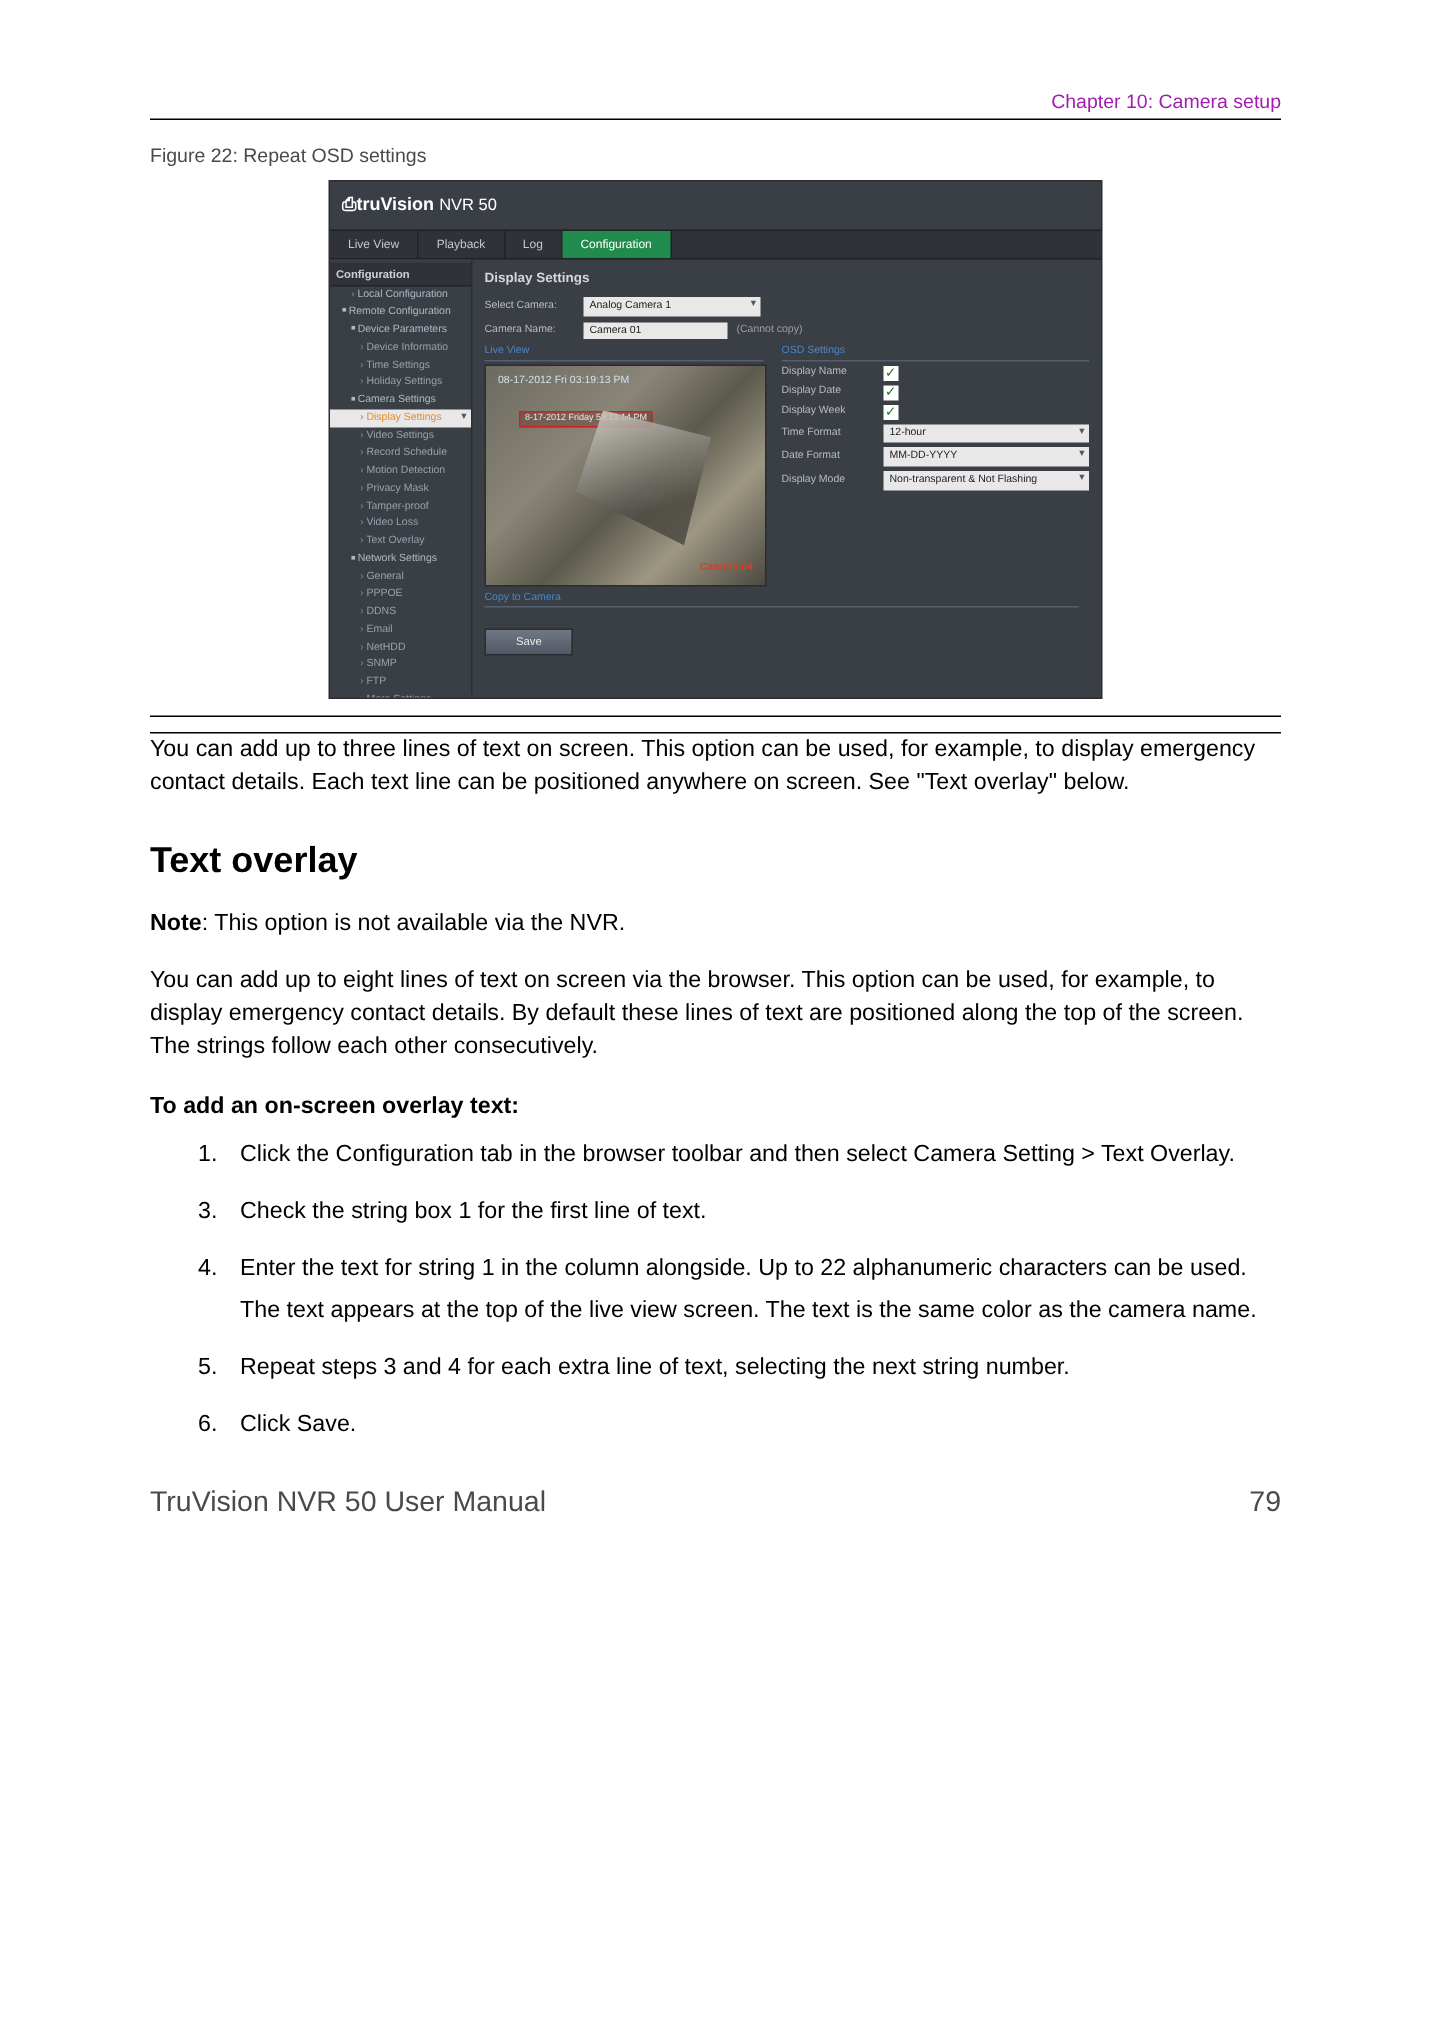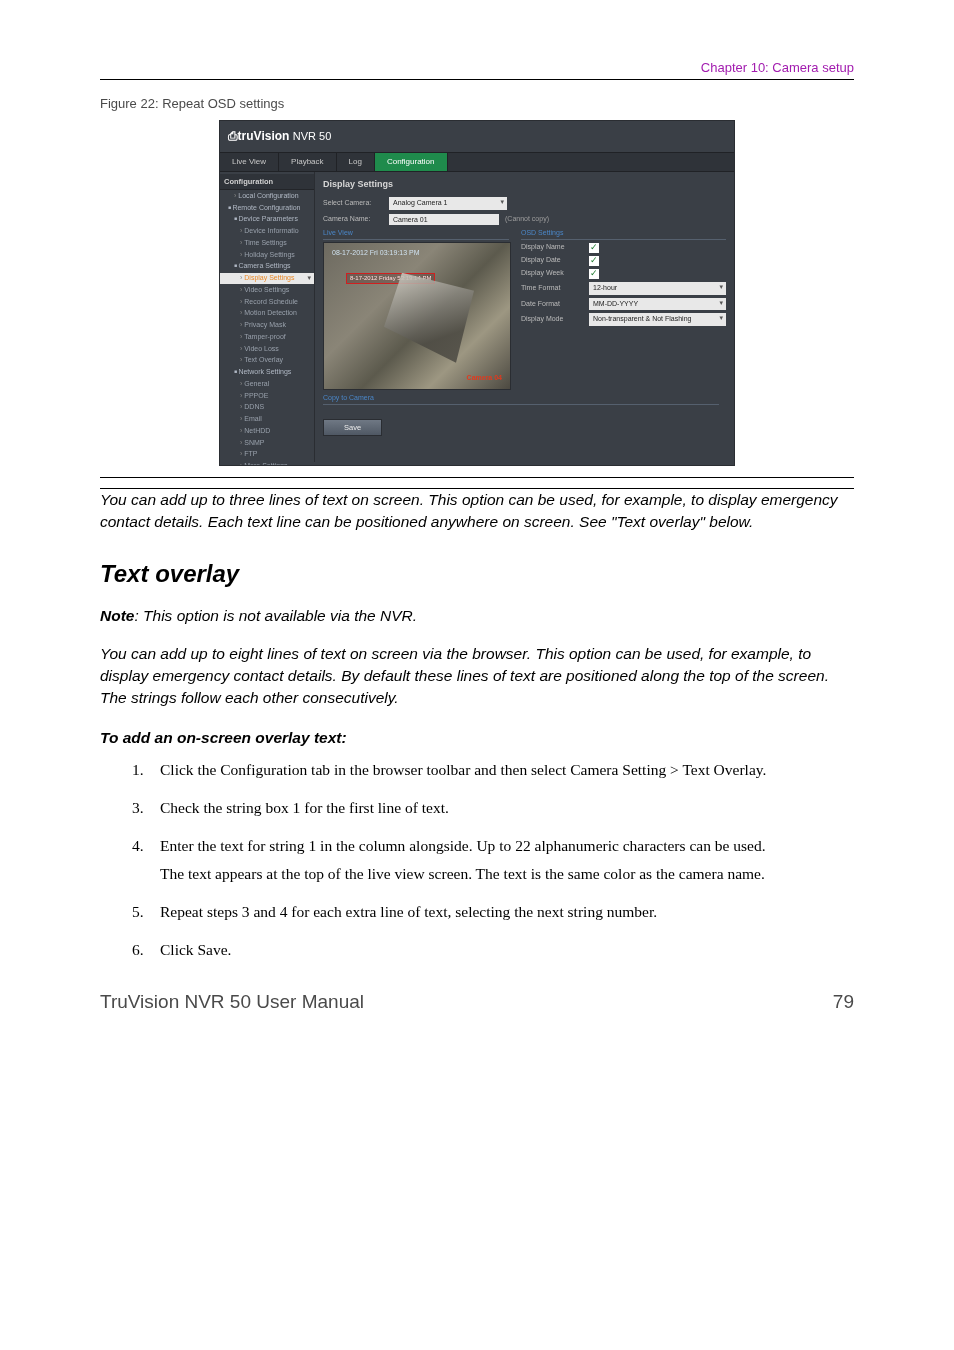--- a/index.html
+++ b/index.html
@@ -248,25 +248,25 @@
   .copyto {
     color: #4a86c7;
     font-size: 7px;
     margin-top: 4px;
     border-bottom: 1px solid #55606e;
     padding-bottom: 1px;
     width: 396px;
   }
 
   
-  .prose { font-size: 15.5px; line-height: 1.42; font-style: italic; }
+  .prose { font-size: 15.5px; line-height: 1.42; }
   .prose p { margin: 0 0 16px 0; }
   .h2 { font-size: 24px; font-weight: bold; margin: 24px 0 14px 0; }
   .h3 { font-size: 15.5px; font-weight: bold; margin: 18px 0 10px 0; }
-  .step { font-size: 15.5px; line-height: 1.42; margin: 0 0 16px 0; padding-left: 60px; text-indent: -28px; font-family: Liberation Serif, serif; }
+  .step { font-size: 15.5px; line-height: 1.42; margin: 0 0 16px 0; padding-left: 60px; text-indent: -28px; }
   .step .n { display: inline-block; width: 28px; text-indent: 0; }
   .step .ind { display: block; text-indent: 0; margin-top: 6px;}
   .footer {
     display: flex;
     justify-content: space-between;
     font-size: 19px;
     color: #4a4a4a;
     margin-top: 30px;
   }
 </style>
@@ -321,21 +321,21 @@
           </div>
       </div>
       <div class="content">
         <div class="title">Display Settings</div>
         <div class="formrow">
           <span class="lab">Select Camera:</span>
           <span class="sel" style="width:96px">Analog Camera 1</span>
         </div>
         <div class="formrow">
           <span class="lab">Camera Name:</span>
-          <input class="inp" style="width: 110px;" value="Camera 01">
+          <input class="inp" style="width: 96px;" value="Camera 01">
           <span class="note">(Cannot copy)</span>
         </div>
 
         <div class="mid">
           <div>
             <div class="secthead" style="width:186px">Live View</div>
             <div class="preview">
               <div class="tstxt">08-17-2012 Fri 03:19:13 PM</div>
               <div class="redbox">8-17-2012 Friday 53:19:14 PM</div>
               <div class="shape"></div>

